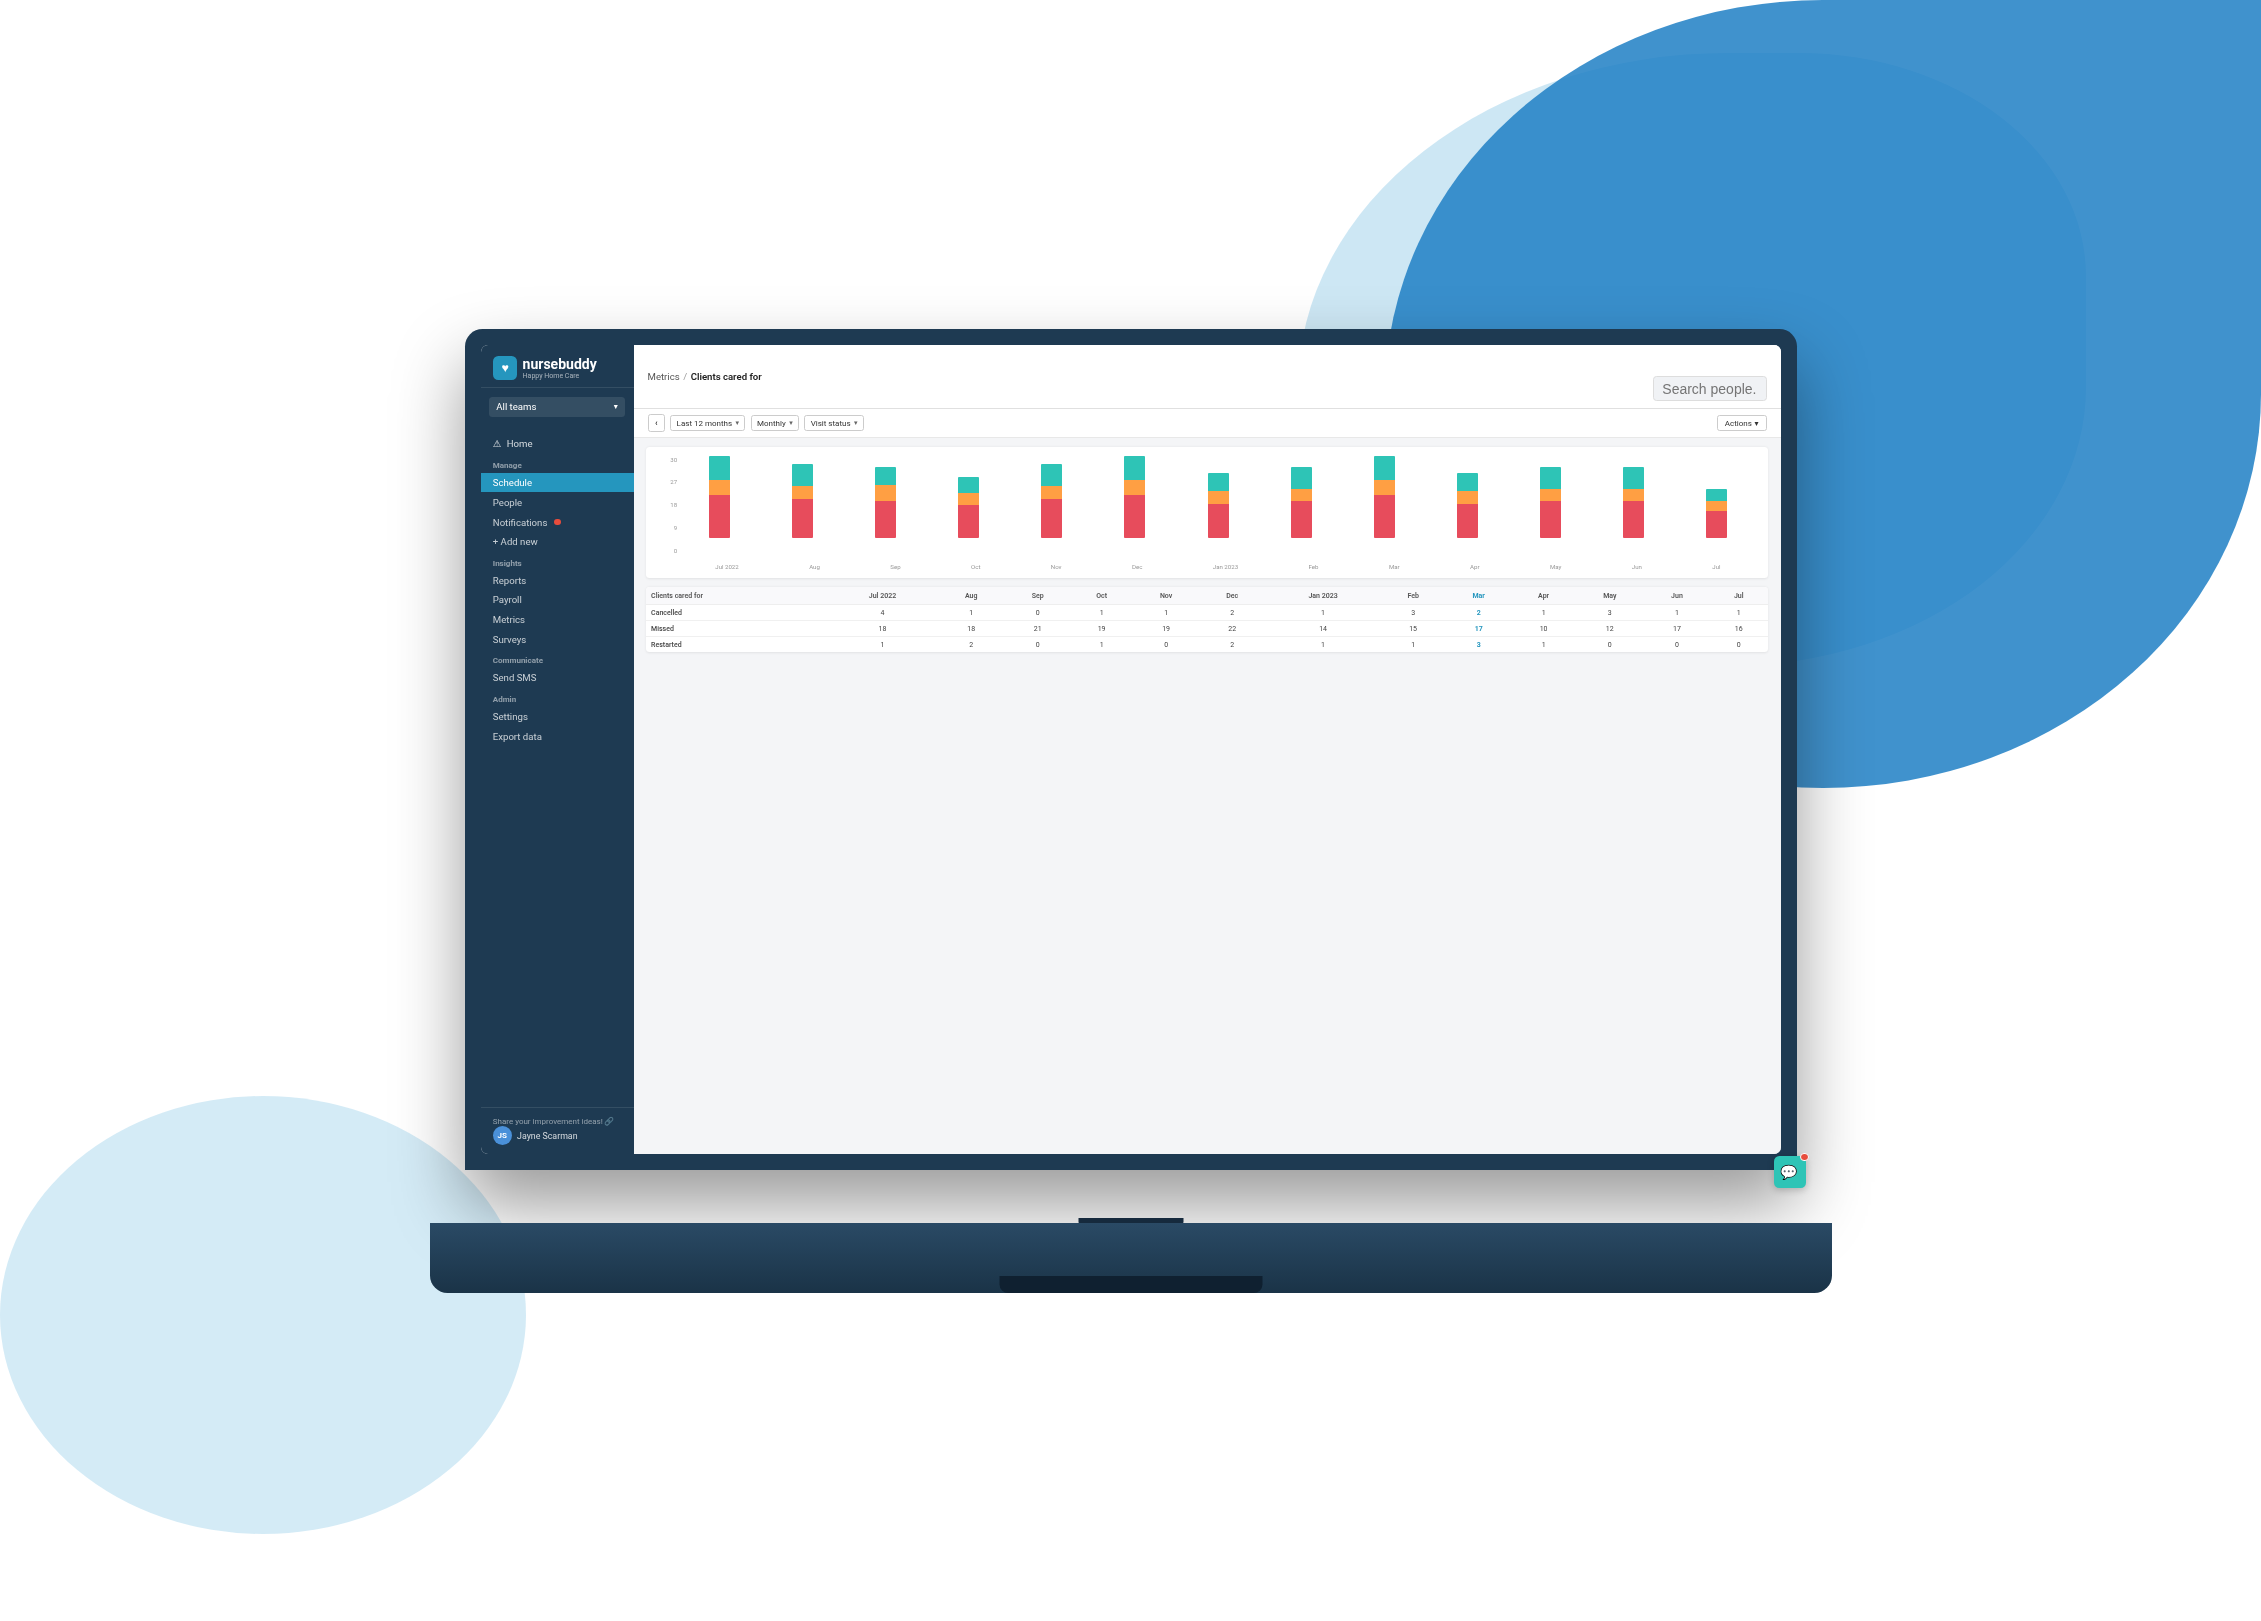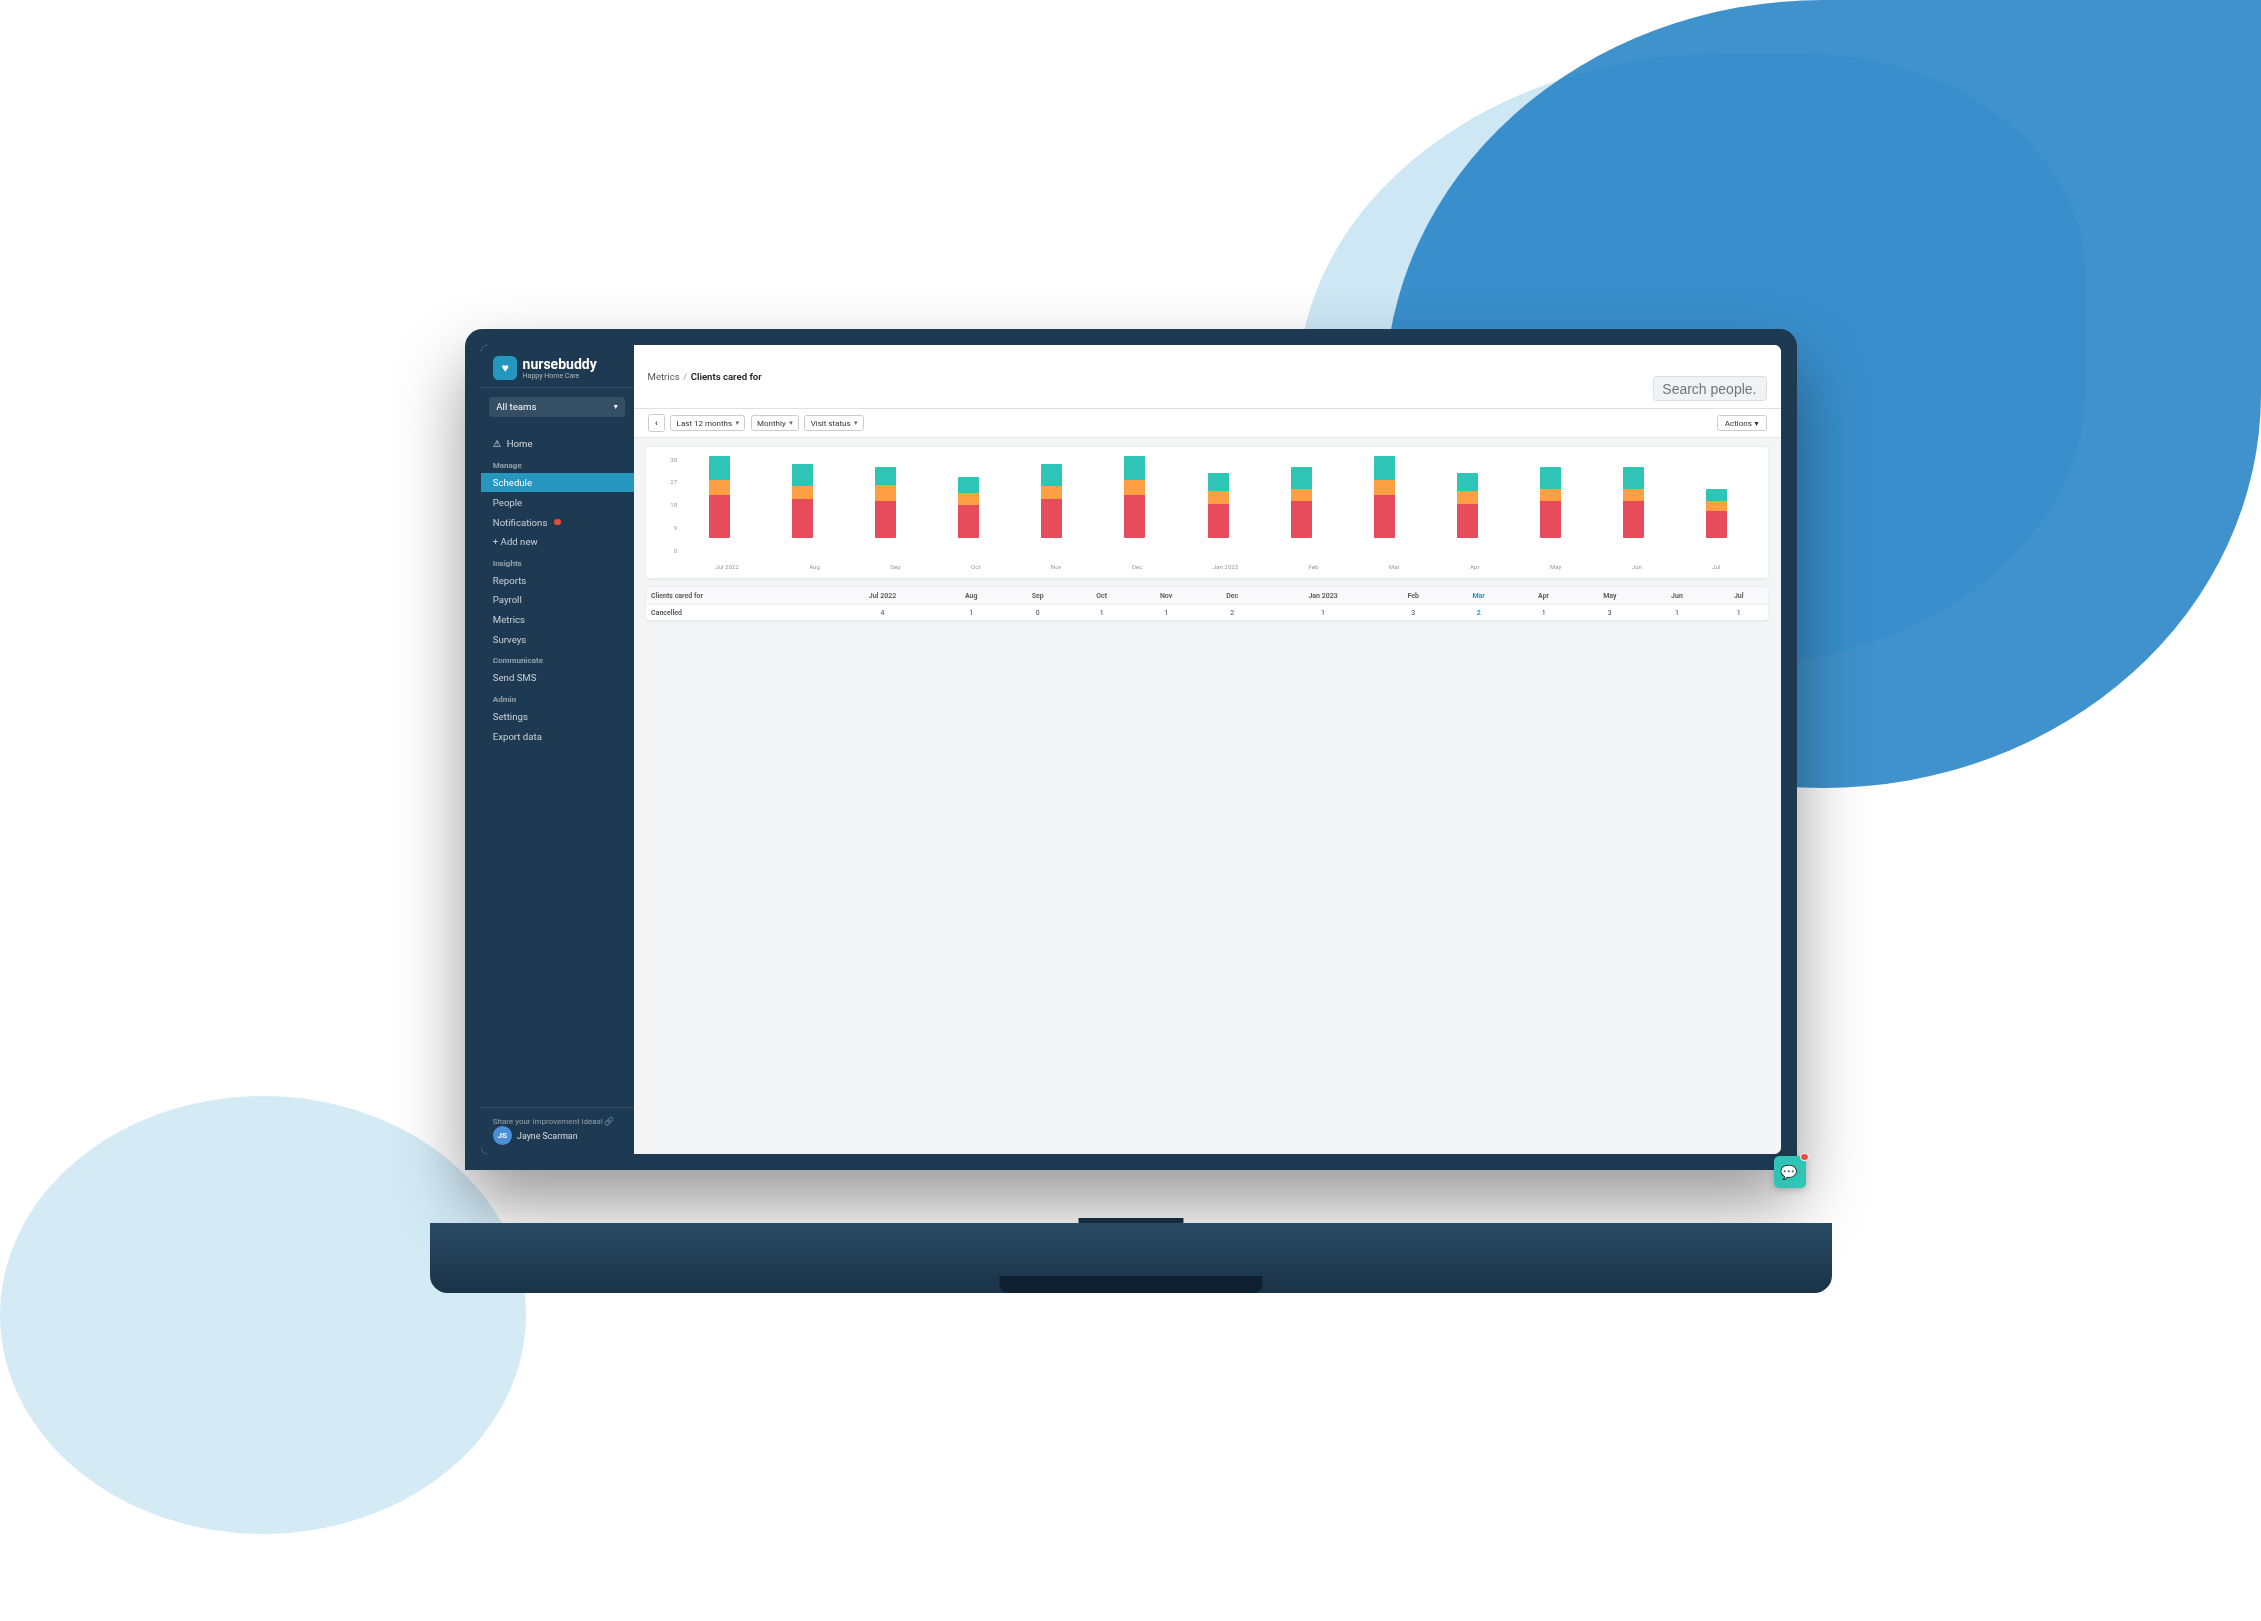--- a/index.html
+++ b/index.html
@@ -682,20 +682,52 @@
                   <td>1</td>
                   <td>2</td>
                   <td>1</td>
                   <td>3</td>
                   <td class="highlight-col">2</td>
                   <td>1</td>
                   <td>3</td>
                   <td>1</td>
                   <td>1</td>
                 </tr>
+                <tr>
+                  <td>Missed</td>
+                  <td>18</td>
+                  <td>18</td>
+                  <td>21</td>
+                  <td>19</td>
+                  <td>19</td>
+                  <td>22</td>
+                  <td>14</td>
+                  <td>15</td>
+                  <td class="highlight-col">17</td>
+                  <td>10</td>
+                  <td>12</td>
+                  <td>17</td>
+                  <td>16</td>
+                </tr>
+                <tr>
+                  <td>Restarted</td>
+                  <td>1</td>
+                  <td>2</td>
+                  <td>0</td>
+                  <td>1</td>
+                  <td>0</td>
+                  <td>2</td>
+                  <td>1</td>
+                  <td>1</td>
+                  <td class="highlight-col">3</td>
+                  <td>1</td>
+                  <td>0</td>
+                  <td>0</td>
+                  <td>0</td>
+                </tr>
               </tbody>
           </table>
         </div>
 
       </div>
     </div>
   </div>
 
   <div class="laptop-hinge"></div>
   <div class="laptop-base">

